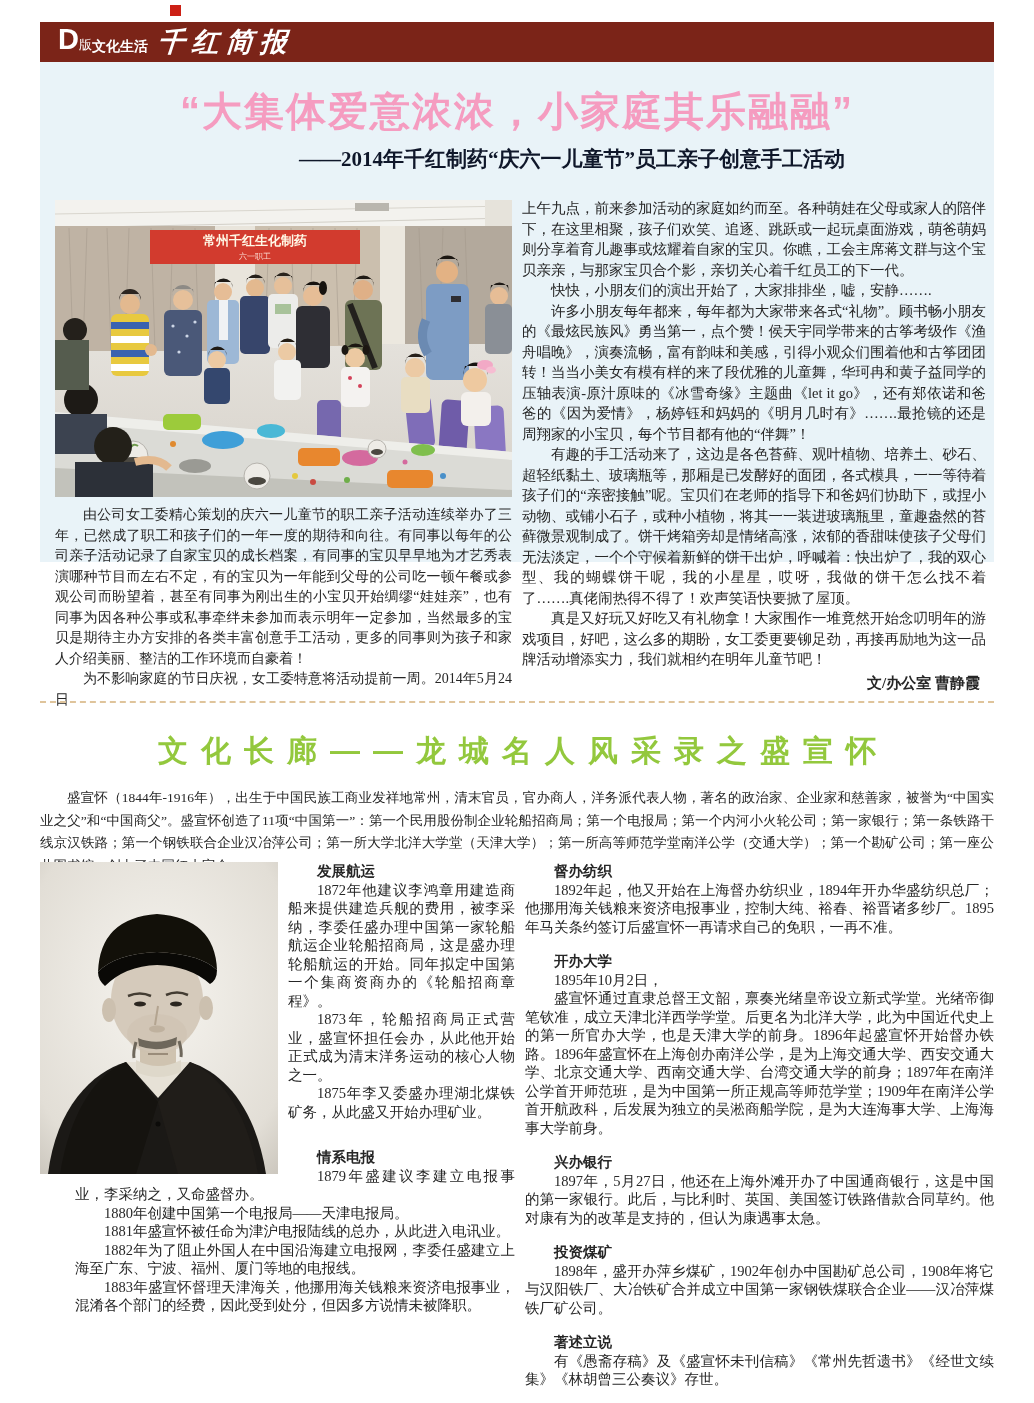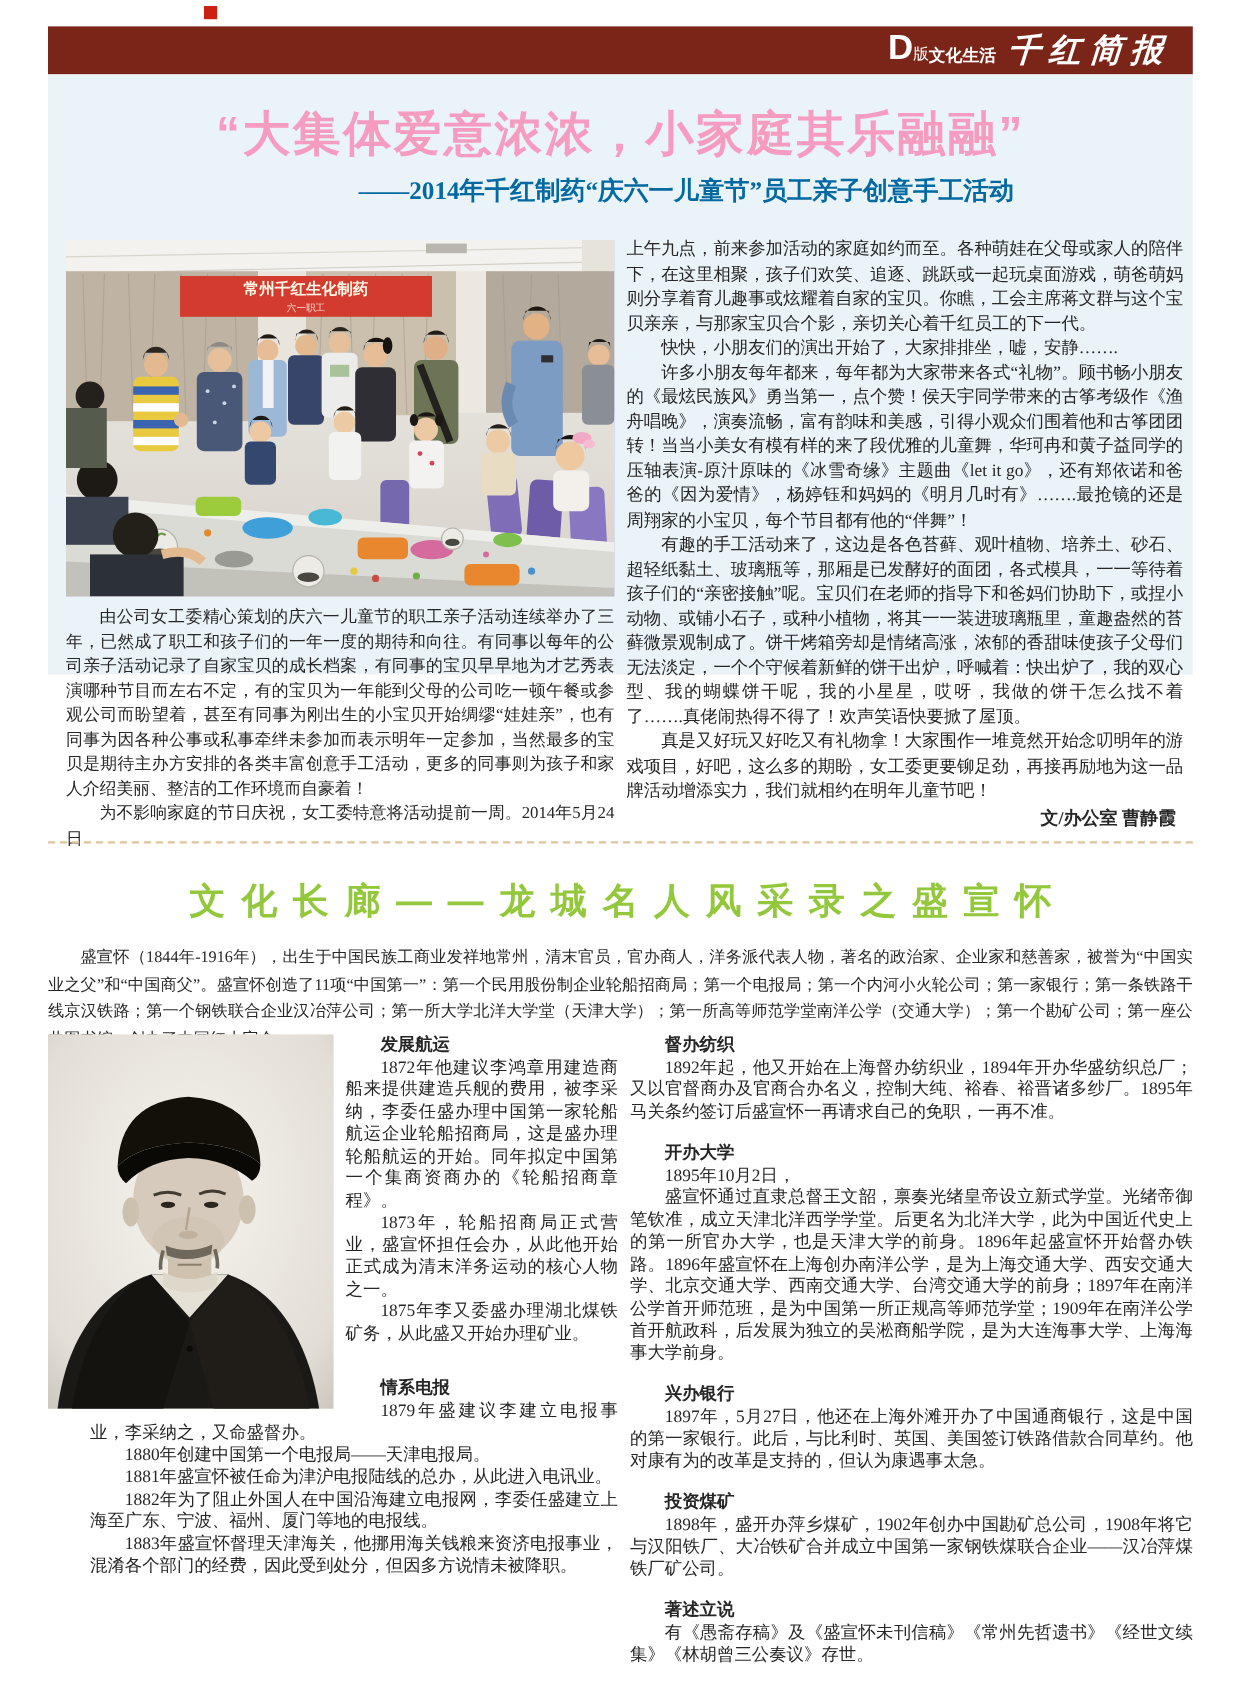--- a/index.html
+++ b/index.html
@@ -12,36 +12,36 @@
   }
   html,body{margin:0;padding:0;}
   body{
     width:1034px;height:1403px;position:relative;background:#ffffff;
     font-family:"Liberation Serif","DejaVu Serif",serif;color:var(--text);
     overflow:hidden;
   }
   .corner-mark{position:absolute;left:170px;top:5px;width:11px;height:11px;background:#cc2015;}
   .masthead{
     position:absolute;left:40px;top:22px;width:954px;height:40px;background:var(--masthead_bg);
-    color:#fff;display:flex;justify-content:flex-end;align-items:center;
+    color:#fff;display:flex;justify-content:flex-start;align-items:center;
     padding:0 18px;box-sizing:border-box;
   }
   .edition{font-family:"Liberation Sans","DejaVu Sans",sans-serif;font-weight:bold;font-size:29px;line-height:40px;}
   .edition .suffix{font-size:13px;font-weight:normal;}
   .masthead-right{display:flex;align-items:baseline;gap:10px;}
   .masthead-category{font-size:14px;font-weight:bold;}
   .masthead-brand{font-size:27px;font-weight:bold;font-style:italic;letter-spacing:7px;transform:skewX(-4deg);}
   .panel{position:absolute;left:40px;top:62px;width:954px;height:500px;background:var(--panel_bg);}
   .panel-divider{position:absolute;left:40px;top:701px;width:954px;height:0;border-top:2px dashed var(--divider);}
   .a1-title{
     position:absolute;left:0;right:0;top:22px;text-align:center;
     font-family:"Liberation Sans","DejaVu Sans",sans-serif;font-weight:bold;
     font-size:40px;letter-spacing:2px;color:var(--title_pink);
   }
-  .a1-subtitle{position:absolute;left:110px;right:0;top:83px;text-align:center;font-weight:bold;font-size:21px;color:#0369a1;}
+  .a1-subtitle{position:absolute;left:110px;right:0;top:83px;text-align:center;font-weight:bold;font-size:21px;color:#0f172a;}
   .photo-frame{position:absolute;left:15px;top:138px;width:457px;height:297px;background:#c4b5fd;}
   .photo-frame svg{display:block;width:457px;height:297px;}
   .a1-left{position:absolute;left:15px;top:443px;width:457px;font-size:14px;line-height:20.5px;text-align:justify;}
   .a1-right{position:absolute;left:482px;top:136px;width:464px;font-size:14.5px;line-height:20.5px;text-align:justify;}
   p{margin:0;}
   .indent{text-indent:2em;}
   .noindent{text-indent:0;}
   .byline{text-align:right;font-weight:bold;margin-top:3px;padding-right:6px;font-size:15px;}
   .a2-title{
     position:absolute;left:0;right:0;top:731px;text-align:center;
@@ -367,21 +367,21 @@
       <p class="indent">1880年创建中国第一个电报局——天津电报局。</p>
       <p class="indent">1881年盛宣怀被任命为津沪电报陆线的总办，从此进入电讯业。</p>
       <p class="indent">1882年为了阻止外国人在中国沿海建立电报网，李委任盛建立上海至广东、宁波、福州、厦门等地的电报线。</p>
       <p class="indent">1883年盛宣怀督理天津海关，他挪用海关钱粮来资济电报事业，混淆各个部门的经费，因此受到处分，但因多方说情未被降职。</p>
     </div>
   </div>
 
   <div class="a2-right">
     <div class="sec">
       <p class="sec-heading">督办纺织</p>
-      <p class="indent">1892年起，他又开始在上海督办纺织业，1894年开办华盛纺织总厂；又以官督商办及官商合办名义，控制大纯、裕春、裕晋诸多纱厂。1895年马关条约签订后盛宣怀一再请求自己的免职，一再不准。</p>
+      <p class="indent">1892年起，他又开始在上海督办纺织业，1894年开办华盛纺织总厂；他挪用海关钱粮来资济电报事业，控制大纯、裕春、裕晋诸多纱厂。1895年马关条约签订后盛宣怀一再请求自己的免职，一再不准。</p>
     </div>
     <div class="sec">
       <p class="sec-heading">开办大学</p>
       <p class="indent">1895年10月2日，</p>
       <p class="indent">盛宣怀通过直隶总督王文韶，禀奏光绪皇帝设立新式学堂。光绪帝御笔钦准，成立天津北洋西学学堂。后更名为北洋大学，此为中国近代史上的第一所官办大学，也是天津大学的前身。1896年起盛宣怀开始督办铁路。1896年盛宣怀在上海创办南洋公学，是为上海交通大学、西安交通大学、北京交通大学、西南交通大学、台湾交通大学的前身；1897年在南洋公学首开师范班，是为中国第一所正规高等师范学堂；1909年在南洋公学首开航政科，后发展为独立的吴淞商船学院，是为大连海事大学、上海海事大学前身。</p>
     </div>
     <div class="sec">
       <p class="sec-heading">兴办银行</p>
       <p class="indent">1897年，5月27日，他还在上海外滩开办了中国通商银行，这是中国的第一家银行。此后，与比利时、英国、美国签订铁路借款合同草约。他对康有为的改革是支持的，但认为康遇事太急。</p>
     </div>

